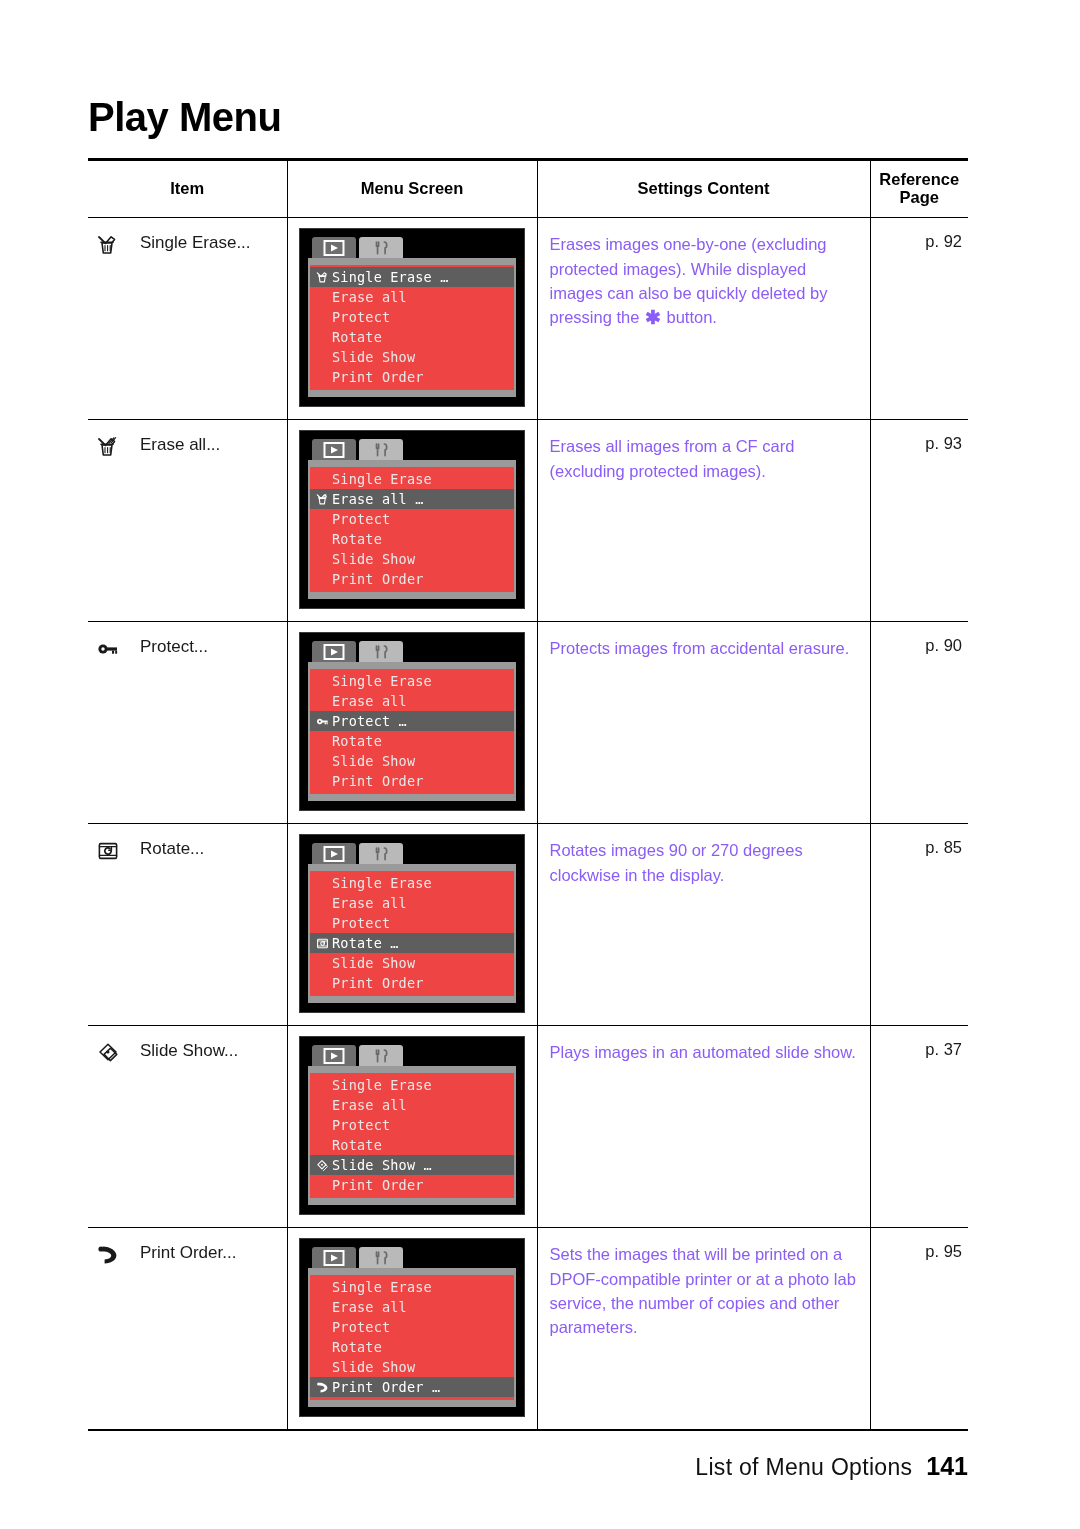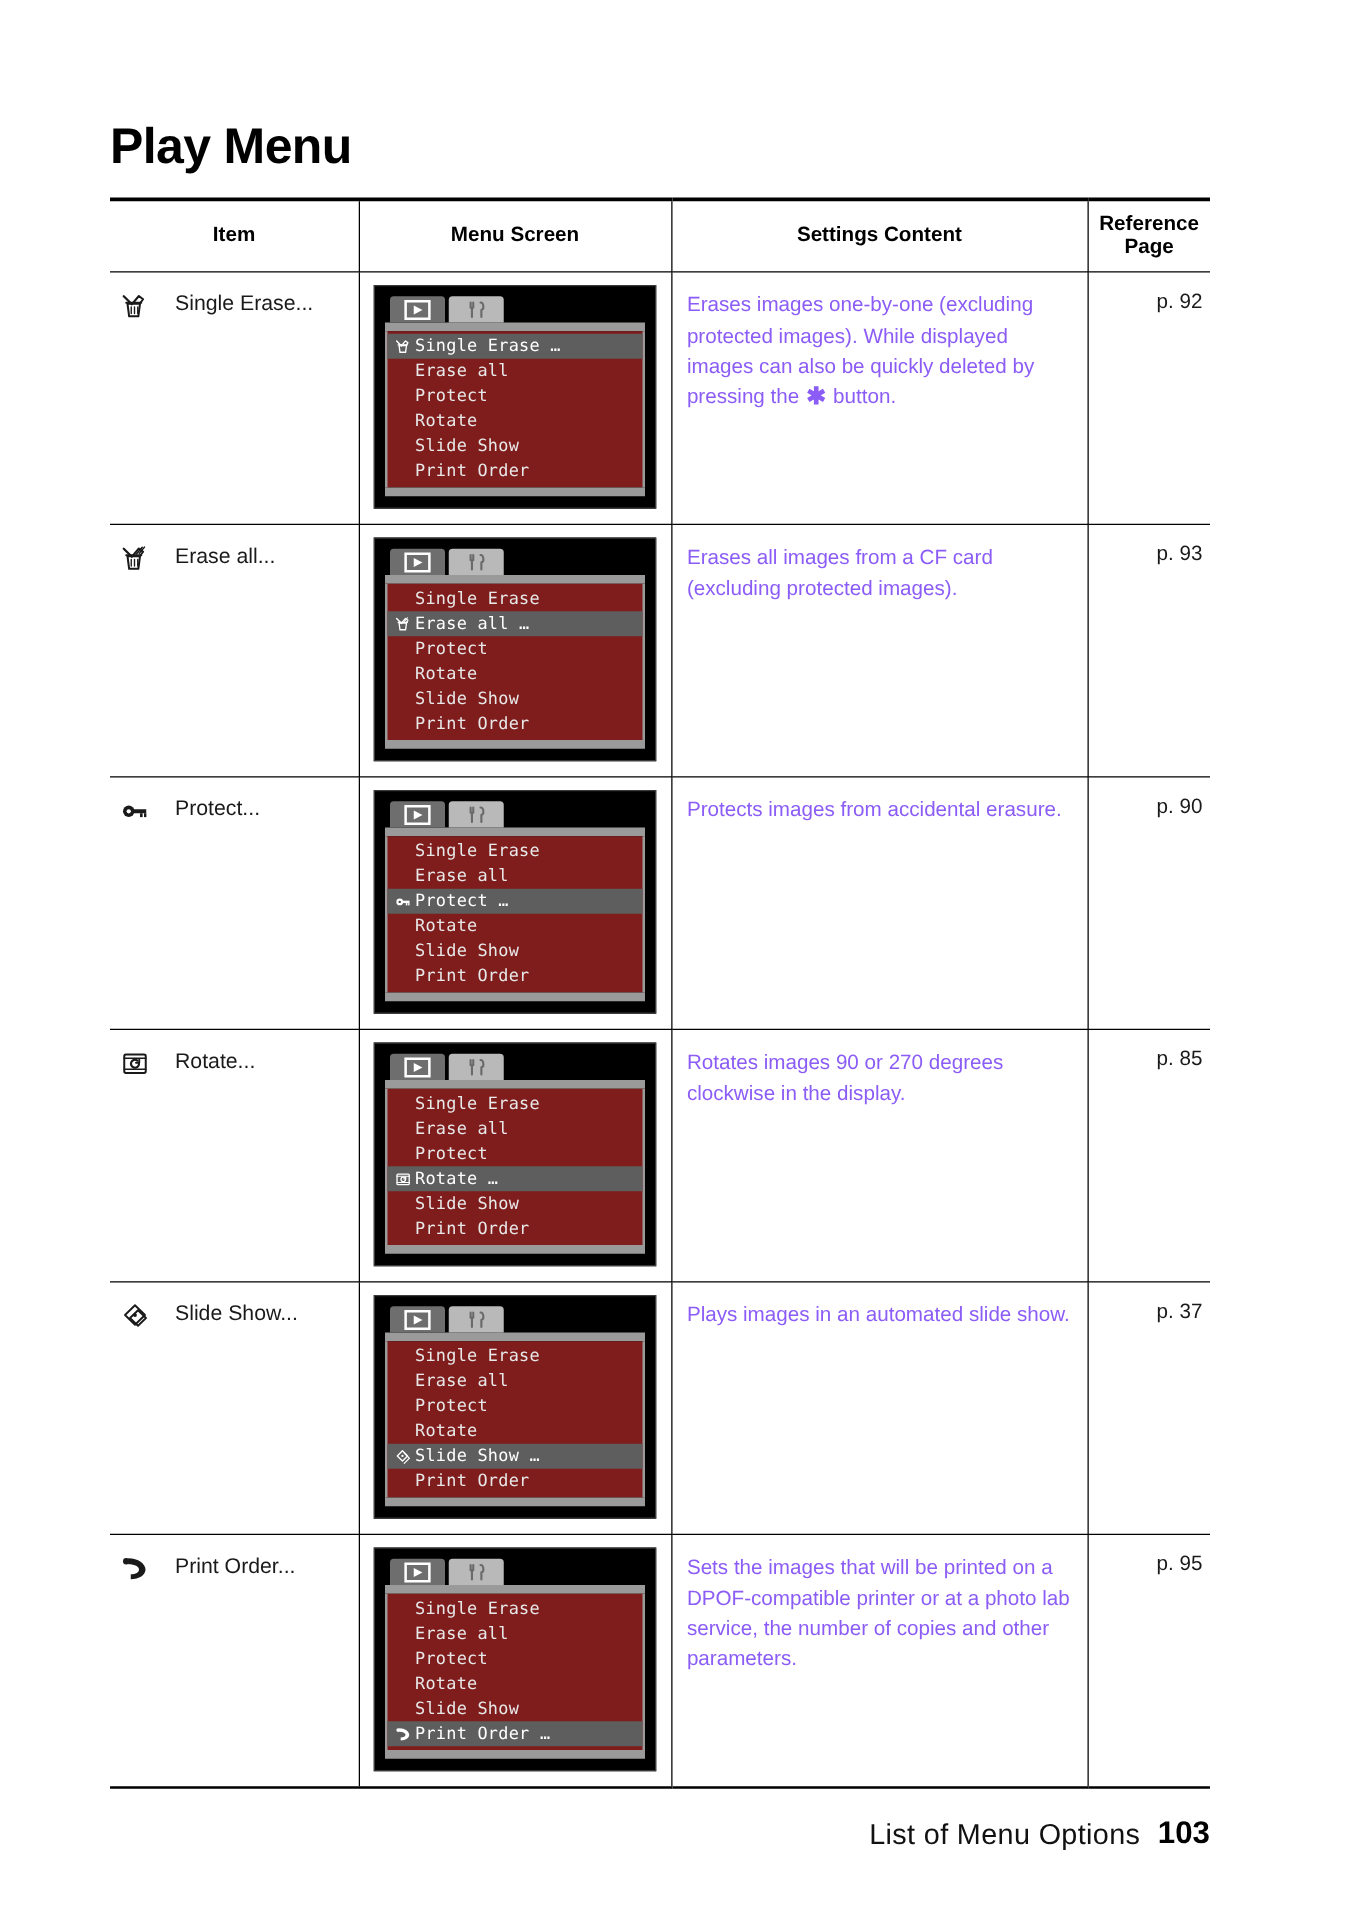--- a/index.html
+++ b/index.html
@@ -152,21 +152,21 @@
     height: 7px;
     background: #9a9a9a;
     margin-top: 0px;
   }
   .lcd-botbar {
     height: 7px;
     background: #9a9a9a;
   }
 
   .lcd-list {
-    background: #7f1d1d;
+    background: #ef4444;
     border-left: 2px solid #9a9a9a;
     border-right: 2px solid #9a9a9a;
     padding: 2px 0 3px 0;
   }
 
   .lcd-item {
     display: flex;
     align-items: center;
     height: 20px;
     padding-left: 5px;
@@ -736,16 +736,16 @@
     </td>
     <td>
       <div class="cell-ref">p. 95</div>
     </td>
   </tr>
       </tbody>
   </table>
 
   <div class="footer">
     <span class="footer-label">List of Menu Options</span>
-    <span class="footer-pageno">103</span>
+    <span class="footer-pageno">141</span>
   </div>
 
 </div>
 
 </body></html>

